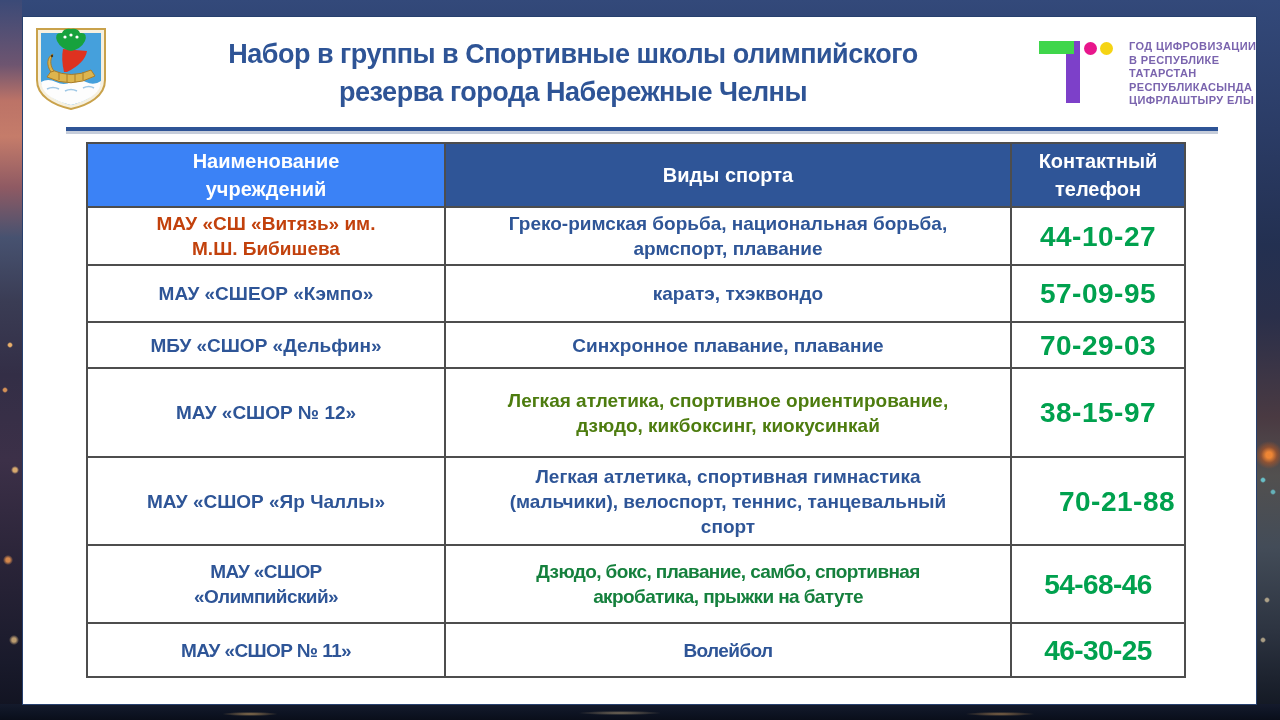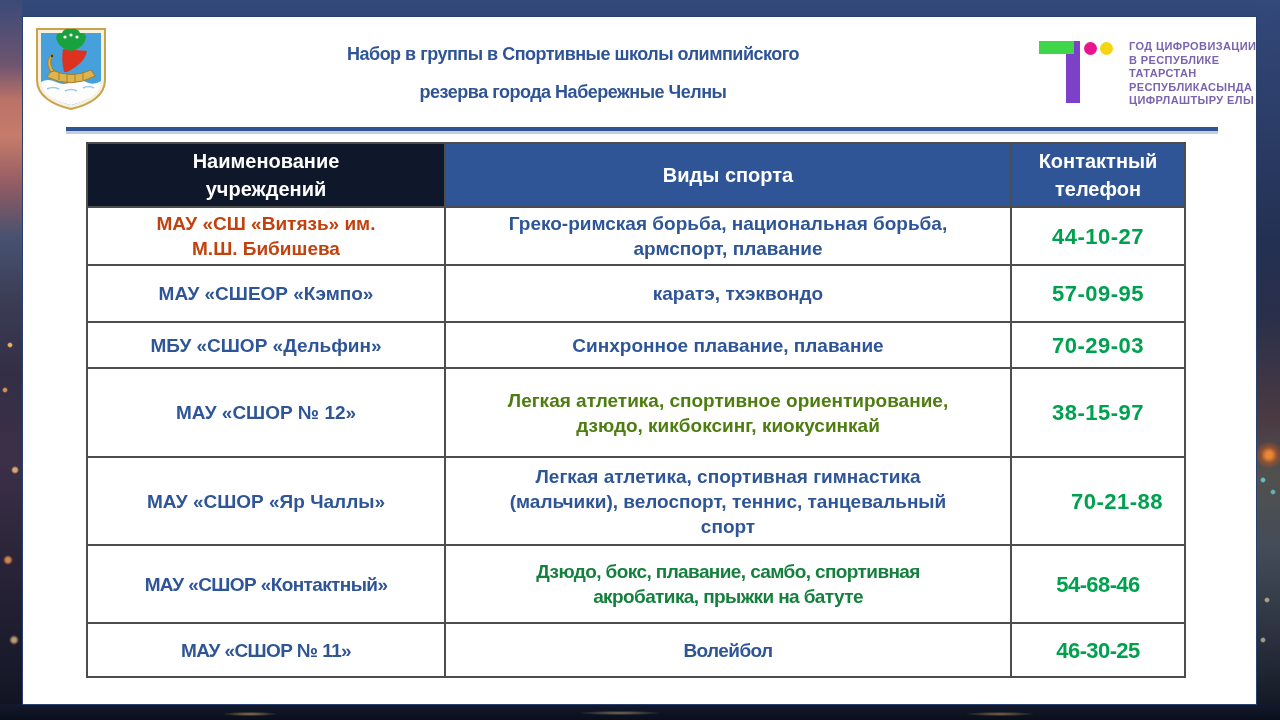--- a/index.html
+++ b/index.html
@@ -30,21 +30,21 @@
       radial-gradient(ellipse 60px 3px at 620px 9px,rgba(255,220,160,.45),transparent 70%),
       radial-gradient(ellipse 50px 3px at 1000px 10px,rgba(255,190,110,.5),transparent 70%),
       linear-gradient(180deg,#141a2c 0%,#0d1322 60%,#0a0e1a 100%);}
   
   .panel{position:absolute;left:22px;top:16px;width:1235px;height:689px;
     background:#ffffff;border:1px solid #27406e;box-sizing:border-box;}
   
   .coat{position:absolute;left:12px;top:10px;width:72px;height:84px;}
   
   .title{position:absolute;left:80px;top:18px;width:940px;text-align:center;
-    font-weight:bold;font-size:18px;line-height:38px;letter-spacing:-0.5px;}
+    font-weight:bold;font-size:27px;line-height:38px;letter-spacing:-0.5px;}
   
   .tlogo{position:absolute;left:1016px;top:24px;width:90px;height:80px;}
   .tlogo .vbar{position:absolute;left:27px;top:0;width:14px;height:62px;}
   .tlogo .hbar{position:absolute;left:0;top:0;width:35px;height:13px;}
   .tlogo .dot1{position:absolute;left:45px;top:1px;width:13px;height:13px;border-radius:50%;}
   .tlogo .dot2{position:absolute;left:61px;top:1px;width:13px;height:13px;border-radius:50%;}
   .tlogo-text{position:absolute;left:1106px;top:23px;width:130px;
     font-weight:bold;font-size:11px;line-height:13.5px;letter-spacing:.4px;}
   
   .sep{position:absolute;left:43px;top:110px;width:1152px;height:4px;
@@ -61,21 +61,21 @@
   tbody tr:nth-child(4){height:89px;}
   tbody tr:nth-child(5){height:88px;}
   tbody tr:nth-child(6){height:78px;}
   tbody tr:nth-child(7){height:54px;}
   th{color:#ffffff;font-size:20px;font-weight:bold;line-height:28px;}
   td{font-size:19px;font-weight:bold;line-height:25px;}
   td span,th span{display:inline-block;}
   .hdr-narrow{max-width:200px;}
   .name-cell span{max-width:250px;}
   .sports-cell span{max-width:445px;}
-  .phone-cell{font-size:22px;letter-spacing:.5px;}
+  .phone-cell{font-size:28px;letter-spacing:.5px;}
   tbody tr:nth-child(6) td span,tbody tr:nth-child(7) td span{letter-spacing:-0.6px;}
 </style>
 </head>
 <body>
 
 <div class="bg"></div>
 <div class="bg-strip bg-left"></div>
 <div class="bg-strip bg-right"></div>
 <div class="bg-bottom"></div>
 
@@ -122,21 +122,21 @@
   <div class="sep" style="background: rgb(46, 84, 150);"></div>
 
   <table class="sch">
     <colgroup>
         <col style="width:358px">
         <col style="width:566px">
         <col style="width:174px">
       </colgroup>
     <thead>
       <tr>
-        <th style="background: #0f172a; color: rgb(255, 255, 255);"><span class="hdr-narrow">Наименование учреждений</span></th>
+        <th style="background: #3b82f6; color: rgb(255, 255, 255);"><span class="hdr-narrow">Наименование учреждений</span></th>
         <th style="background: rgb(47, 85, 151); color: rgb(255, 255, 255);"><span>Виды спорта</span></th>
         <th style="background: rgb(47, 85, 151); color: rgb(255, 255, 255);"><span>Контактный телефон</span></th>
       </tr>
     </thead>
     <tbody>
       <tr>
         <td class="name-cell" style="color: #c2410c;"><span>МАУ «СШ «Витязь» им. М.Ш. Бибишева</span></td>
         <td class="sports-cell" style="color: rgb(46, 85, 151);"><span>Греко-римская борьба, национальная борьба, армспорт, плавание</span></td>
         <td class="phone-cell" style="color: rgb(0, 161, 78);"><span>44-10-27</span></td>
       </tr>
@@ -154,21 +154,21 @@
         <td class="name-cell" style="color: rgb(46, 85, 151);"><span>МАУ «СШОР № 12»</span></td>
         <td class="sports-cell" style="color: #4d7c0f;"><span>Легкая атлетика, спортивное ориентирование, дзюдо, кикбоксинг, киокусинкай</span></td>
         <td class="phone-cell" style="color: rgb(0, 161, 78);"><span>38-15-97</span></td>
       </tr>
       <tr>
         <td class="name-cell" style="color: rgb(46, 85, 151);"><span>МАУ «СШОР «Яр Чаллы»</span></td>
         <td class="sports-cell" style="color: rgb(46, 85, 151);"><span>Легкая атлетика, спортивная гимнастика (мальчики), велоспорт, теннис, танцевальный спорт</span></td>
         <td class="phone-cell" style="color: rgb(0, 161, 78); padding-left: 38px;"><span>70-21-88</span></td>
       </tr>
       <tr>
-        <td class="name-cell" style="color: rgb(46, 85, 151);"><span>МАУ «СШОР «Контактный»</span></td>
+        <td class="name-cell" style="color: rgb(46, 85, 151);"><span>МАУ «СШОР «Олимпийский»</span></td>
         <td class="sports-cell" style="color: #15803d;"><span>Дзюдо, бокс, плавание, самбо, спортивная акробатика, прыжки на батуте</span></td>
         <td class="phone-cell" style="color: rgb(0, 161, 78);"><span>54-68-46</span></td>
       </tr>
       <tr>
         <td class="name-cell" style="color: rgb(46, 85, 151); margin-left: 32px;"><span>МАУ «СШОР № 11»</span></td>
         <td class="sports-cell" style="color: rgb(46, 85, 151);"><span>Волейбол</span></td>
         <td class="phone-cell" style="color: rgb(0, 161, 78);"><span>46-30-25</span></td>
       </tr>
     </tbody>
   </table>

